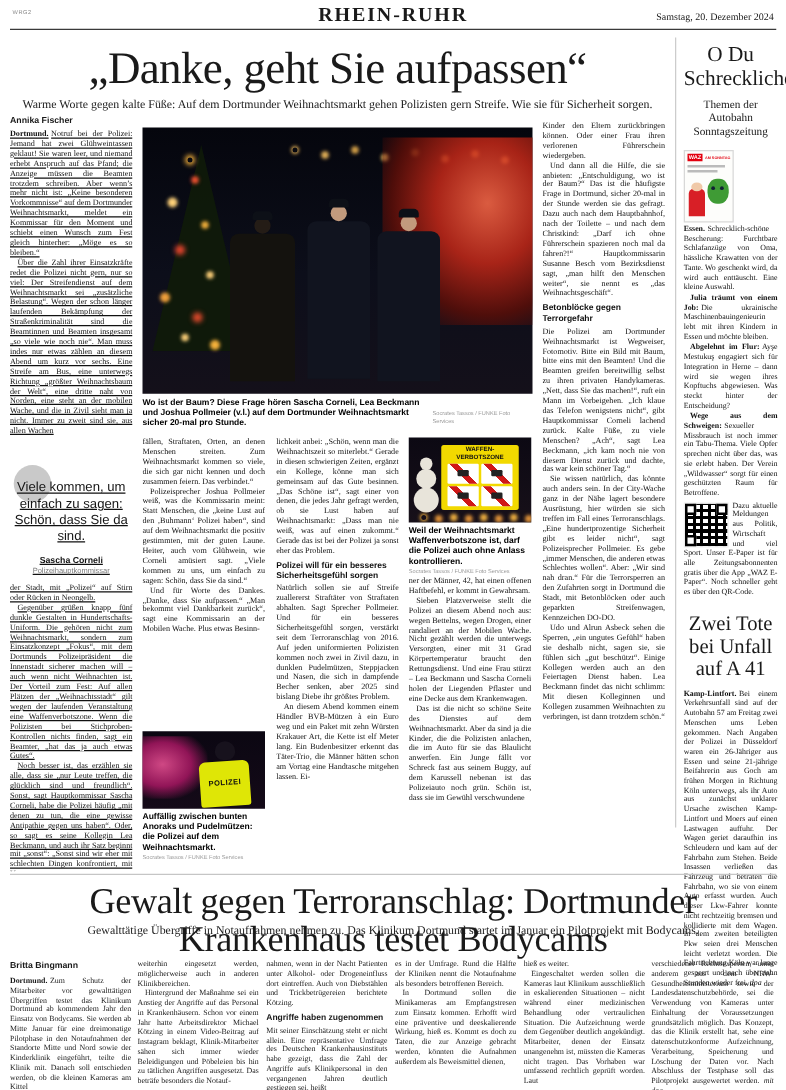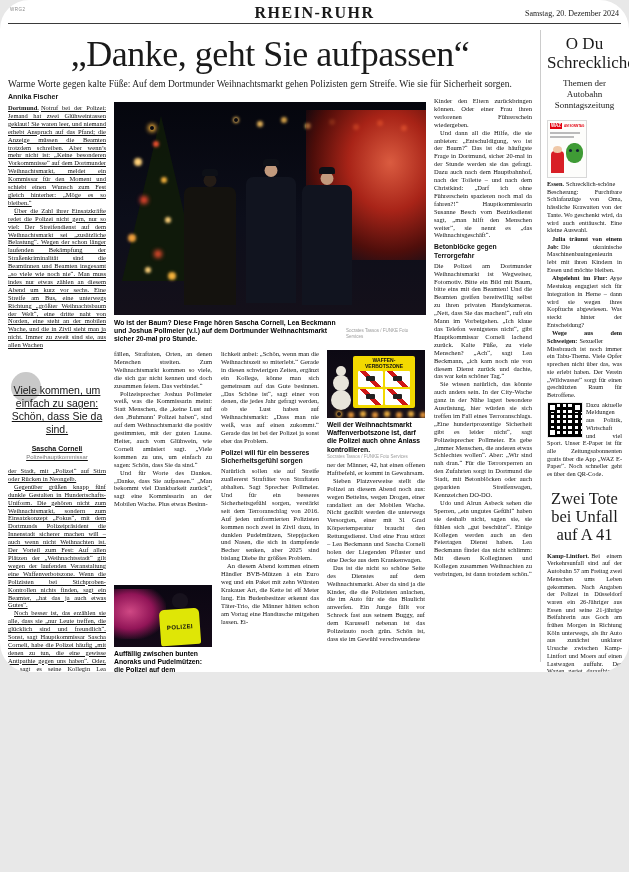--- a/index.html
+++ b/index.html
@@ -1,31 +1,31 @@
 <!DOCTYPE html>
 <html><head>
 <meta charset="utf-8">
 <style>
   * { margin:0; padding:0; box-sizing:border-box; }
   html,body { background:#e8e8e8; }
-  .page{ position:relative; width:629px; height:672px; background:#fff; margin:0 auto;
-         font-family:"Liberation Serif", serif; color:#1a1a1a; overflow:hidden;border-radius:29px; }
+  .page{ position:relative; width:629px; height:872px; background:#fff; margin:0 auto;
+         font-family:"Liberation Serif", serif; color:#1a1a1a; overflow:hidden; }
   .abs{ position:absolute; }
 
   
   .edition{ left:10px; top:7px; font:4.5px "Liberation Sans",sans-serif; color:#888; letter-spacing:.5px; }
   .section-title{ left:0; top:4px; width:629px; text-align:center; font:16px/18px "Liberation Serif",serif;
                   letter-spacing:1.5px; font-weight:bold; }
   .page-date{ right:10px; top:9px; font:8px "Liberation Serif",serif; }
   .head-rule{ left:8px; top:23px; width:613px; height:0; border-top:1.5px solid #3a3a3a; }
 
   
   .h1-main{ left:8px; top:34px; width:524px; text-align:center; font:36px/40px "Liberation Serif",serif;
             letter-spacing:-.5px; }
-  .h1-sub{ left:8px; top:79px; width:524px; text-align:left; font:9.5px/11px "Liberation Serif",serif; }
+  .h1-sub{ left:8px; top:79px; width:524px; text-align:center; font:9.5px/11px "Liberation Serif",serif; }
   .byline{ font:bold 7px/9px "Liberation Sans",sans-serif; }
 
   
   .col{ position:absolute; width:98px; font:6.5px/7.9px "Liberation Serif",serif; text-align:justify;
         overflow:hidden; color:#111; }
   .para{ margin:0; }
   .para + .para{ text-indent:6px; }
   .para b.lead{ margin-right:2px; }
   .bsub{ font:bold 6.8px/8.2px "Liberation Sans",sans-serif; text-align:left; margin:4px 0 2px; }
   .cap{ font:bold 6.8px/8.2px "Liberation Sans",sans-serif; text-align:left; color:#000; }

